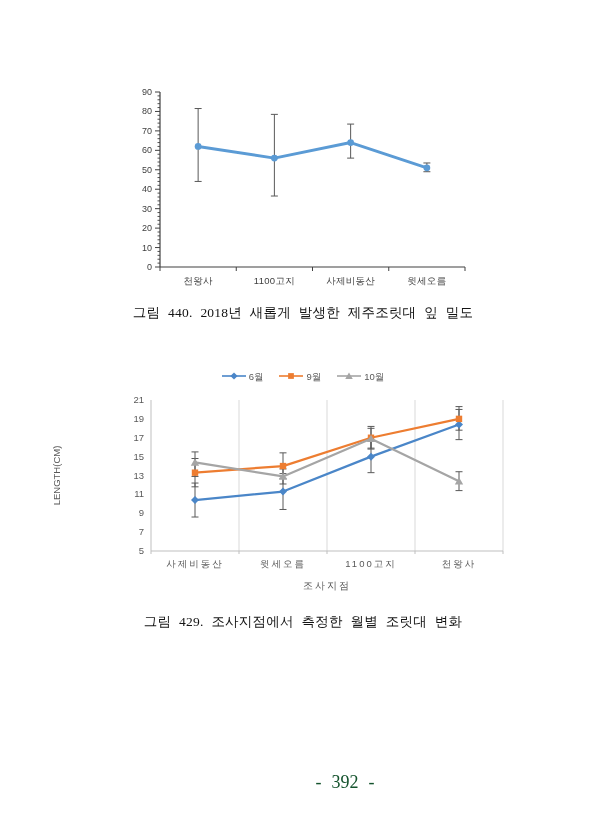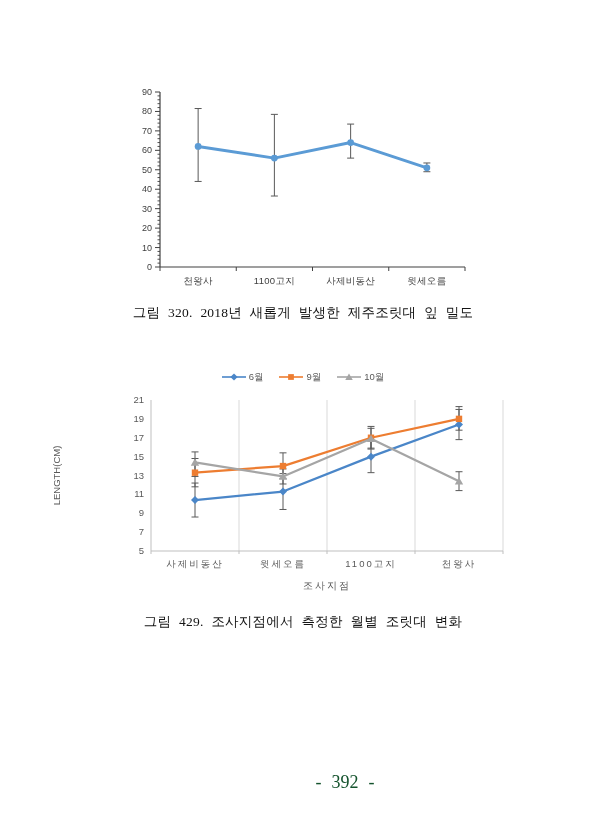--- a/index.html
+++ b/index.html
@@ -10,21 +10,21 @@
   }
   .page { position:absolute; inset:0; background:#ffffff; }
   svg.chart { position:absolute; overflow:visible;
     font-family:"Liberation Sans", sans-serif; }
   #chart-260 { left:95px; top:82px; }
   #chart-261 { left:95px; top:390px; }
   #legend-261 {
     position:absolute; top:360px; left:0; width:606px; height:18px;
     display:flex; justify-content:center; align-items:center; gap:16px;
   }
-  .legend-item { display:flex; align-items:center; gap:3px;
+  .legend-item { display:flex; gap:3px;
     font-size:9.5px; color:#595959;margin-top:16px; }
   .caption {
     position:absolute; left:0; width:606px; text-align:center;
     font-family:"Liberation Serif", serif; font-size:13.5px; color:#141414;
     word-spacing:0.32em; letter-spacing:0.2px;
   }
   #caption-260 { top:304px; }
   #caption-261 { top:613px; }
   .pagenum {
     position:absolute; top:772px; left:0; width:606px; text-align:center;
@@ -126,21 +126,21 @@
         <line x1="328.375" y1="80.97222222222223" x2="335.375" y2="80.97222222222223" stroke="#595959" stroke-width="1"></line>
         <line x1="328.375" y1="89.72222222222223" x2="335.375" y2="89.72222222222223" stroke="#595959" stroke-width="1"></line>
       </g>
       <polyline points="103.125,64.44444444444444 179.375,76.11111111111111 255.625,60.55555555555556 331.875,85.83333333333334" fill="none" stroke="#5B9BD5" stroke-width="3" stroke-linejoin="round" stroke-linecap="round"></polyline>
       <circle cx="103.125" cy="64.44444444444444" r="3.4" fill="#5B9BD5"></circle>
       <circle cx="179.375" cy="76.11111111111111" r="3.4" fill="#5B9BD5"></circle>
       <circle cx="255.625" cy="60.55555555555556" r="3.4" fill="#5B9BD5"></circle>
       <circle cx="331.875" cy="85.83333333333334" r="3.4" fill="#5B9BD5"></circle>
     </svg>
 
-  <div id="caption-260" class="caption">그림 320. 2018년 새롭게 발생한 제주조릿대 잎 밀도</div>
+  <div id="caption-260" class="caption">그림 440. 2018년 새롭게 발생한 제주조릿대 잎 밀도</div>
 
   <div id="legend-261">
       <span class="legend-item">
         <svg width="24" height="10">
           <line x1="0" y1="5" x2="24" y2="5" stroke="#4A86C8" stroke-width="1.6"></line>
           <path d="M12 1.4L15.6 5L12 8.6L8.4 5Z" fill="#4A86C8"></path>
         </svg>
         <span>6월</span>
       </span>
       <span class="legend-item">

